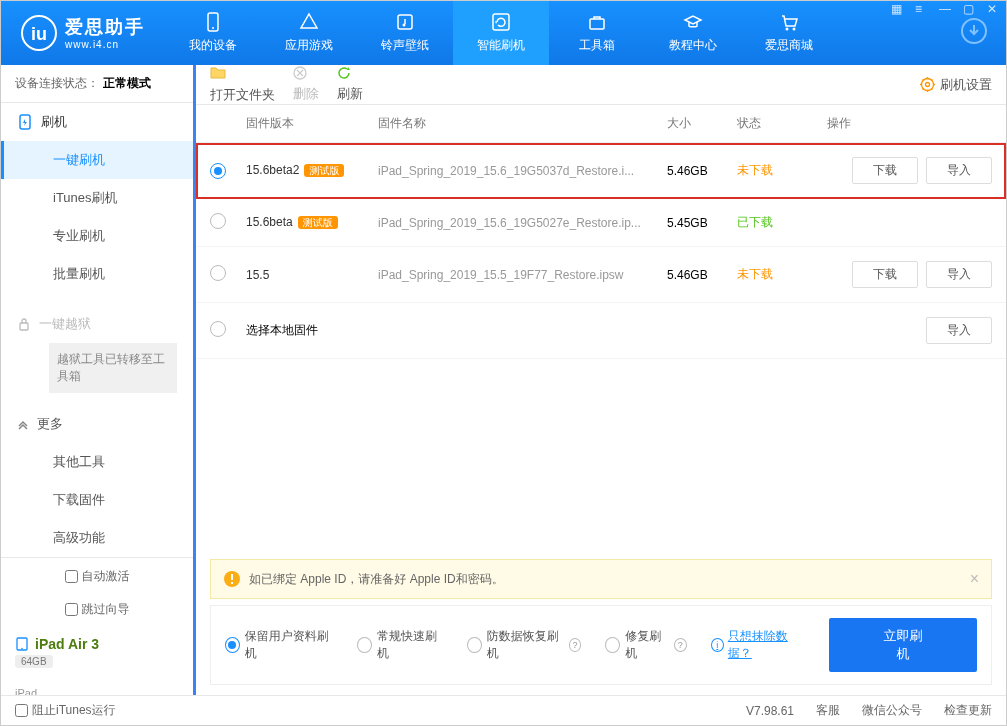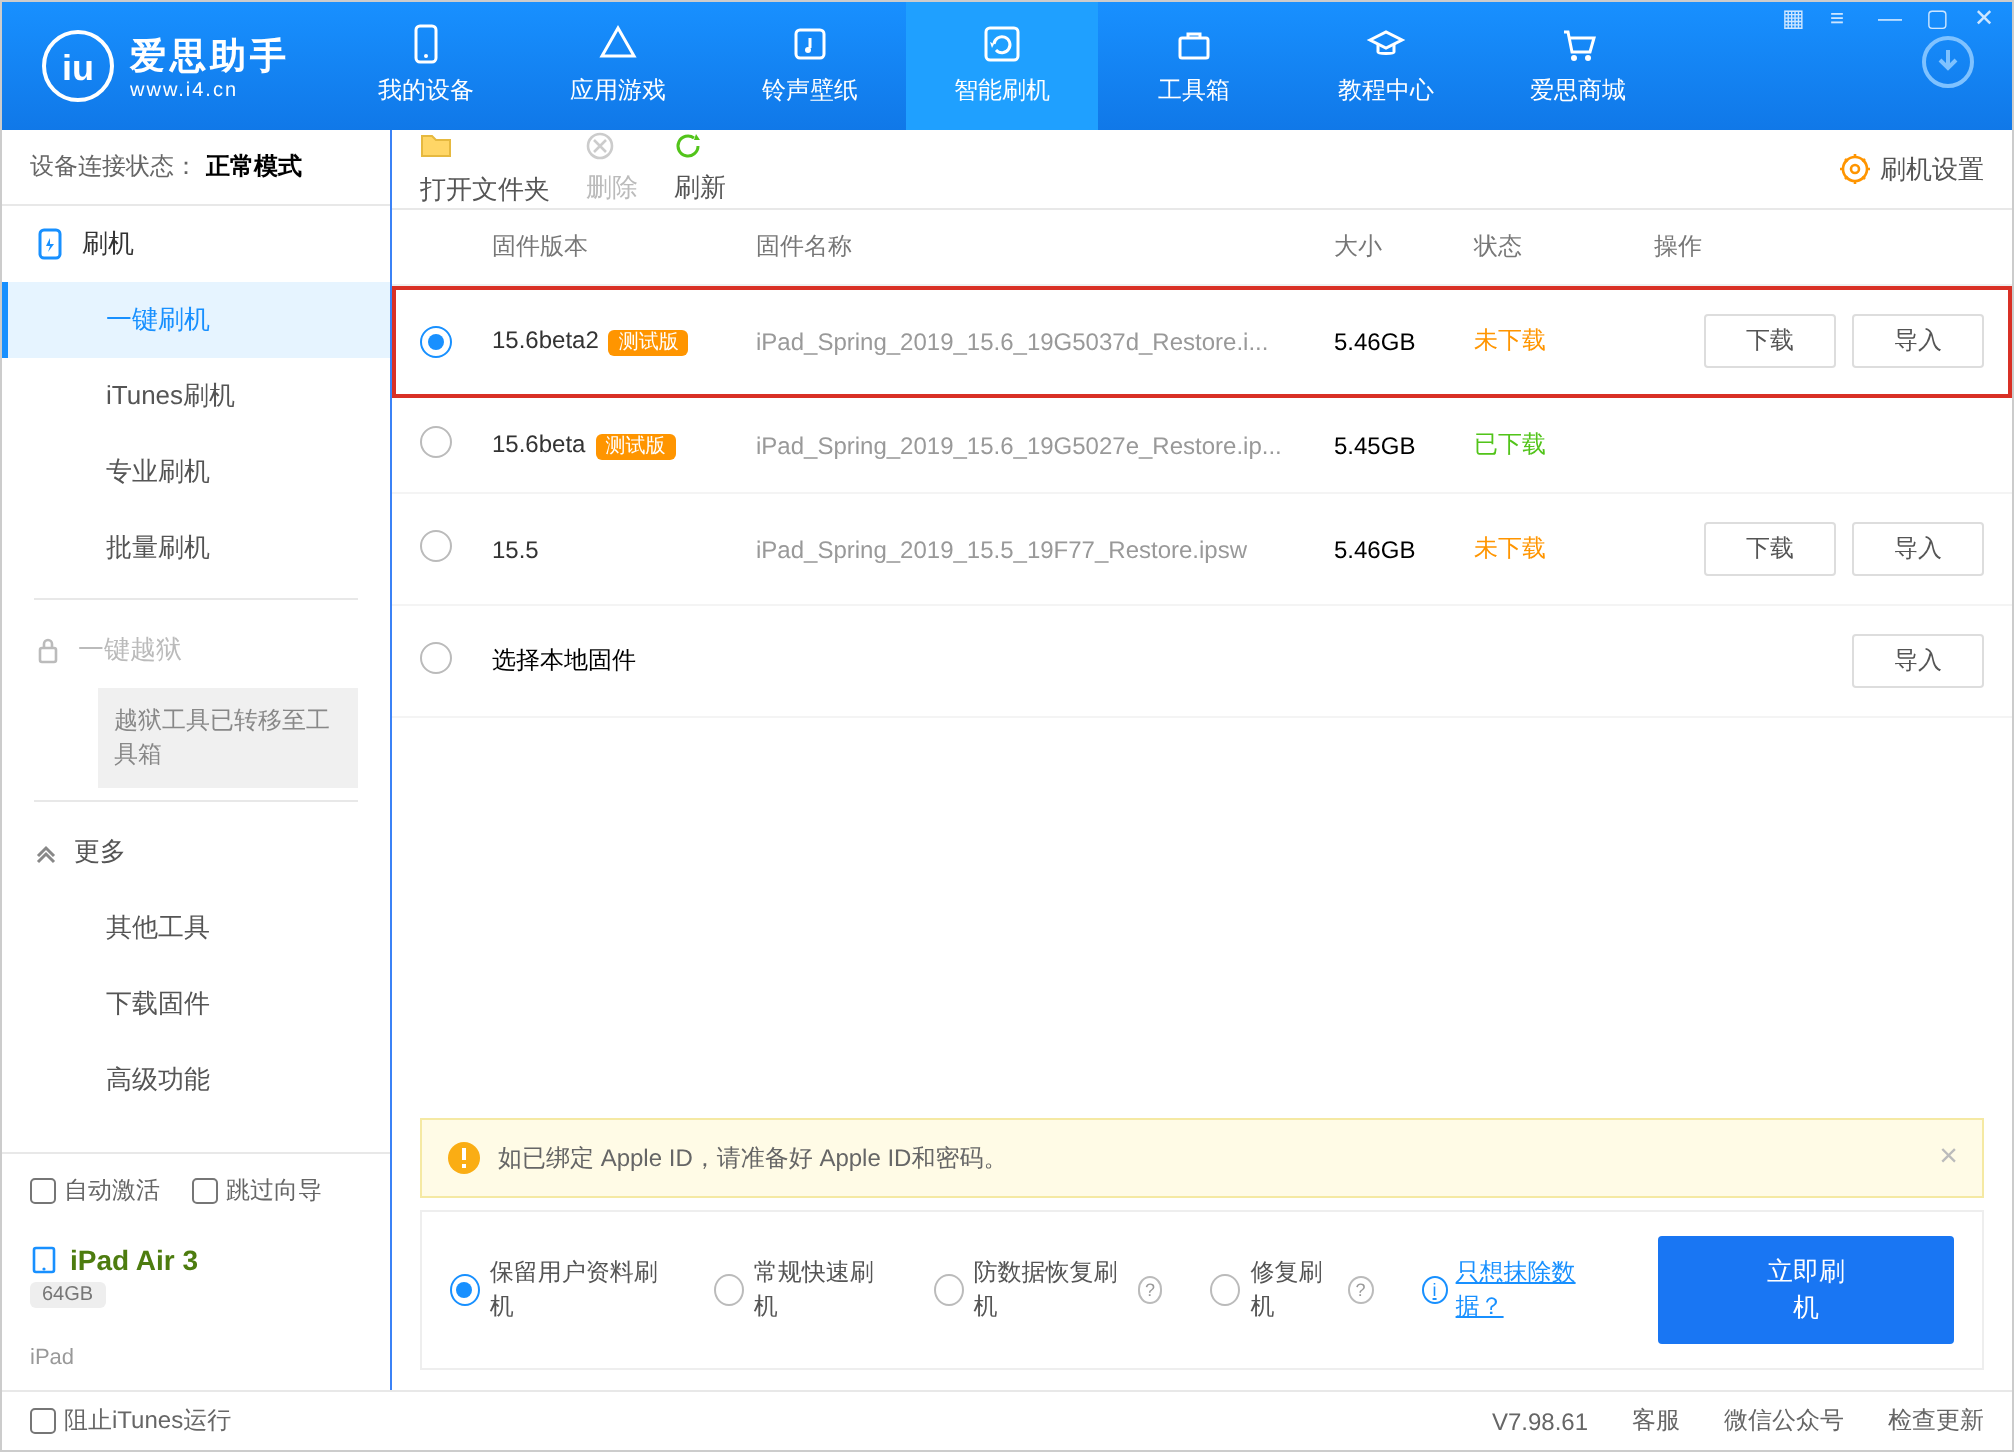--- a/index.html
+++ b/index.html
@@ -1,51 +1,51 @@
 <!DOCTYPE html>
 <html><head>
 <meta charset="utf-8">
 <style>
 * { margin: 0; padding: 0; box-sizing: border-box; font-family: "Microsoft YaHei", Arial, sans-serif; }
 body { background: #f5f5f5; width: 1007px; height: 726px; overflow: hidden; }
 .window { width: 1007px; height: 726px; background: #fff; display: flex; flex-direction: column; border: 1px solid #ccc; }
 
 
 .titlebar { height: 64px; background: linear-gradient(#1890ff, #1078e8); display: flex; align-items: center; color: #fff; }
-.titlebar-logo { display: flex; align-items: flex-end; padding: 0 20px; }
+.titlebar-logo { display: flex; align-items: flex-start; padding: 0 20px; }
 .titlebar-logo svg { margin-right: 8px; }
 .titlebar-brand { display: flex; flex-direction: column; }
 .titlebar-brand-top { font-size: 18px; font-weight: bold; letter-spacing: 2px; }
 .titlebar-brand-bot { font-size: 10px; letter-spacing: 1px; }
 .nav-tabs { display: flex; height: 100%; flex: 1; }
 .nav-tab { width: 96px; display: flex; flex-direction: column; align-items: center; justify-content: center; font-size: 12px; cursor: pointer; color: #fff; }
 .nav-tab.active { background: #1fa0ff; }
 .nav-tab svg { margin-bottom: 5px; }
 .titlebar-ctrl { position: absolute; top: 2px; right: 6px; display: flex; gap: 10px; }
 .titlebar-ctrl span { width: 14px; height: 14px; font-size: 12px; color: #cde6ff; cursor: pointer; }
 .dl-circle { margin: 0 18px; }
 
 
 .body { flex: 1; display: flex; overflow: hidden; }
-.sidebar { width: 195px; border-right: 1px solid #3b82f6; display: flex; flex-direction: column; font-size: 13px; }
+.sidebar { width: 195px; border-right: 3px solid #3b82f6; display: flex; flex-direction: column; font-size: 13px; }
 .sidebar-sec-header { padding: 10px 16px; color: #333; display: flex; align-items: center; }
 .sidebar-sec-header svg { margin-right: 8px; }
 .sidebar-item { padding: 10px 16px 10px 52px; color: #555; cursor: pointer; }
 .sidebar-item.active { background: #e6f4ff; color: #1890ff; border-left: 3px solid #1890ff; padding-left: 49px; }
 .sidebar-note { background: #f0f0f0; margin: 0 16px 0 48px; padding: 8px; color: #888; font-size: 12px; }
 .sidebar-divider { height: 1px; background: #e8e8e8; margin: 6px 16px; }
 .sidebar-expand { padding: 10px 16px; color: #555; display: flex; align-items: center; }
 .sidebar-expand svg { margin-right: 8px; }
 
 .device-status { padding: 10px 14px; border-bottom: 1px solid #e8e8e8; font-size: 12px; display: flex; align-items: center; }
 .device-status .label { color: #666; }
 .device-status .value { font-weight: bold; margin-left: 4px; }
 
 .sidebar-bottom { margin-top: auto; border-top: 1px solid #e8e8e8; }
-.sidebar-checks { display: flex; padding: 10px 14px; gap: 16px; font-size: 12px; color: #666; align-items: center; }
+.sidebar-checks { display: flex; padding: 10px 14px; gap: 16px; font-size: 12px; color: #666; align-items: center; flex-direction: column; }
 .sidebar-checks label { display: flex; align-items: center; gap: 4px; }
 .device-info { padding: 8px 14px 10px; font-size: 12px; }
 .device-name { color: #4d7c0f; font-weight: bold; font-size: 14px; display: flex; align-items: center; gap: 6px; }
 .storage-badge { background: #eee; color: #777; font-size: 10px; padding: 1px 6px; border-radius: 3px; display: inline-block; margin-top: 3px; }
 .device-type { color: #999; font-size: 11px; margin-top: 19px; }
 
 
 .main { flex: 1; display: flex; flex-direction: column; }
 .toolbar { height: 40px; border-bottom: 1px solid #e8e8e8; display: flex; align-items: center; padding: 0 14px; font-size: 13px; }
 .toolbar-btn { display: flex; gap: 5px; margin-right: 18px; cursor: pointer; color: #555; flex-direction: column; }

